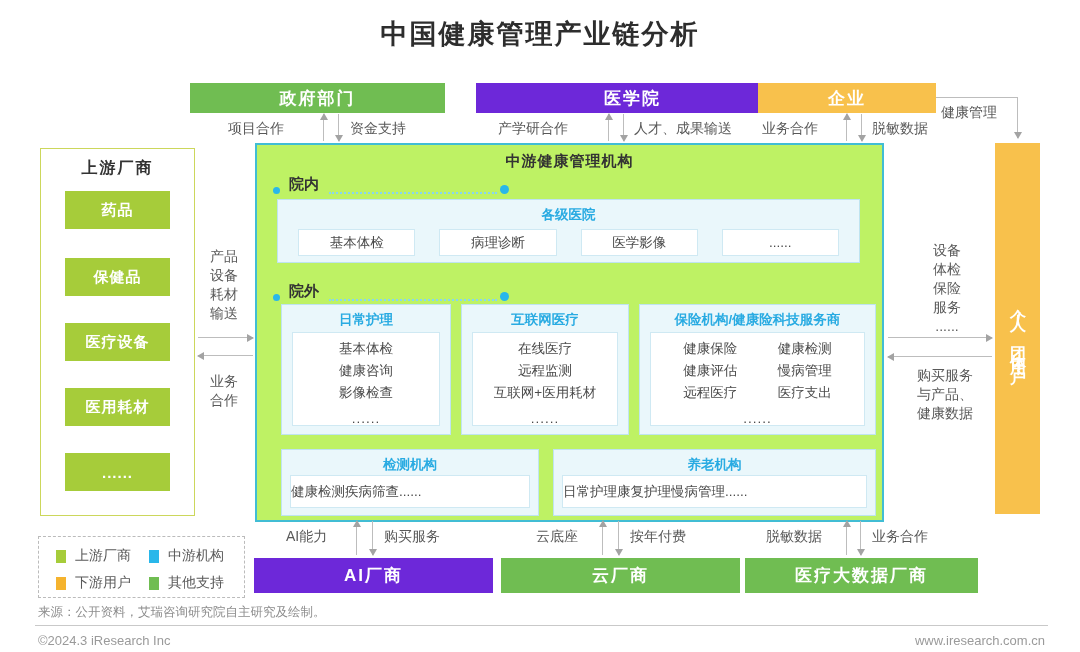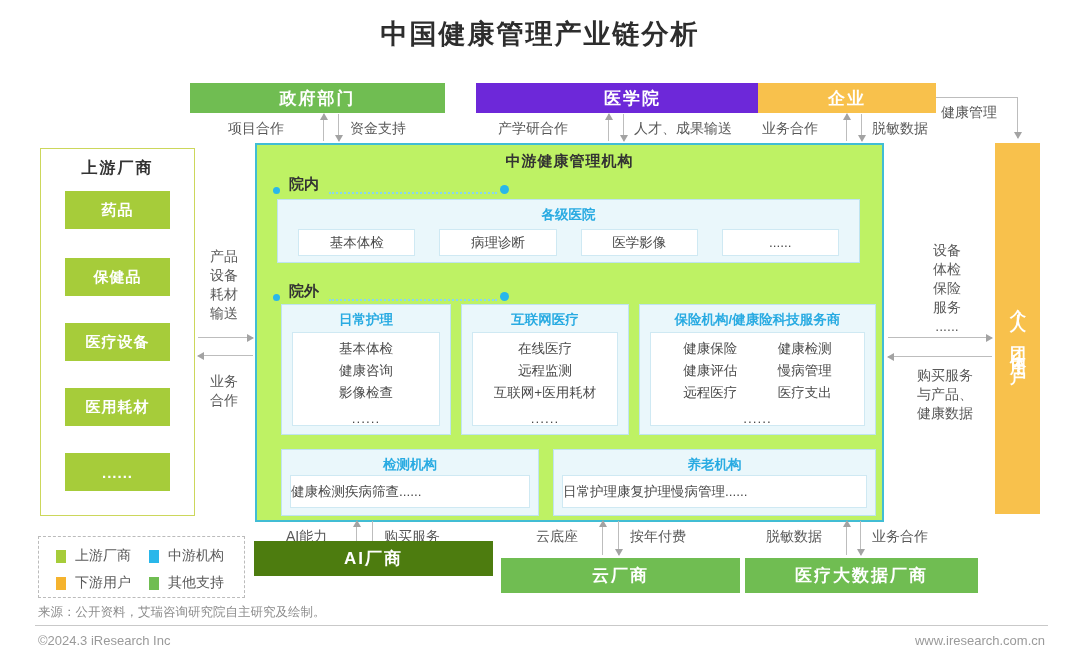--- a/index.html
+++ b/index.html
@@ -240,21 +240,21 @@
   <div class="av up" style="left:602px;top:521px;height:34px"></div>
   <div class="av down" style="left:618px;top:521px;height:34px"></div>
   <div class="albl r" style="left:536px;top:528px;width:58px">云底座</div>
   <div class="albl" style="left:630px;top:528px">按年付费</div>
 
   <div class="av up" style="left:846px;top:521px;height:34px"></div>
   <div class="av down" style="left:860px;top:521px;height:34px"></div>
   <div class="albl r" style="left:766px;top:528px;width:72px">脱敏数据</div>
   <div class="albl" style="left:872px;top:528px">业务合作</div>
 
-  <div class="cbox botbox" style="left: 254px; top: 541px; width: 239px; background-color: #4d7c0f;">AI厂商</div>
+  <div class="cbox botbox" style="left: 254px; top: 558px; width: 239px; background-color: #6d28d9;">AI厂商</div>
   <div class="cbox botbox" style="left: 501px; top: 558px; width: 239px; background-color: rgb(112, 189, 82);">云厂商</div>
   <div class="cbox botbox" style="left: 745px; top: 558px; width: 233px; background-color: rgb(112, 189, 82);">医疗大数据厂商</div>
 
   <div class="legend">
     <div class="lg-item" style="left:17px;top:10px">
       <div class="lg-sq" style="background-color: rgb(166, 204, 58);"></div>
       <span>上游厂商</span>
     </div>
     <div class="lg-item" style="left:110px;top:10px">
       <div class="lg-sq" style="background-color: rgb(41, 183, 234);"></div>

